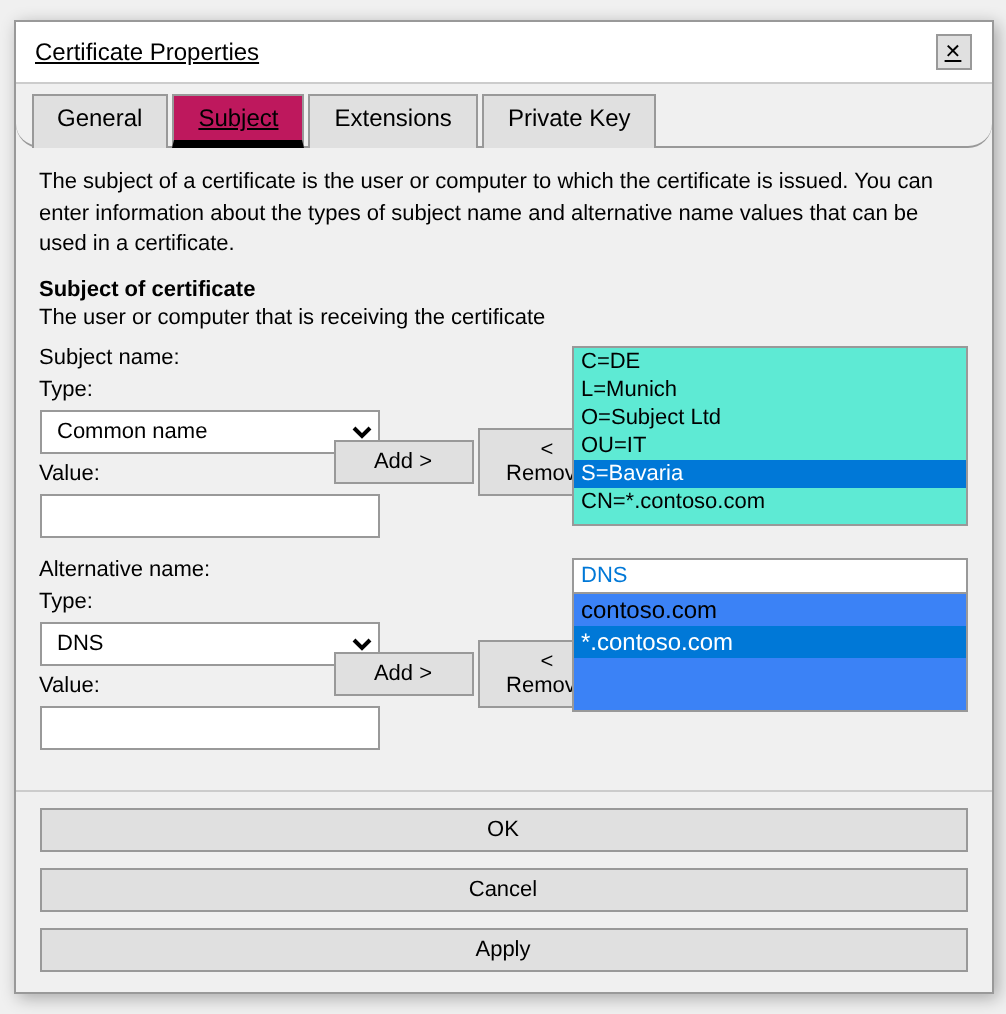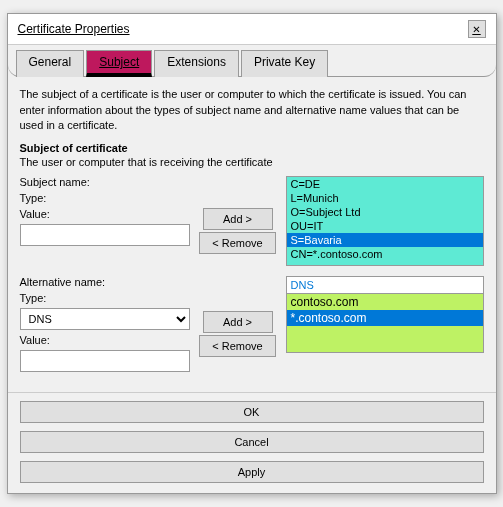--- a/index.html
+++ b/index.html
@@ -91,21 +91,21 @@
       margin-bottom: 10px;
     }
     .left-panel {
       display: flex;
       flex-direction: column;
       gap: 4px;
       width: 170px;
     }
     .mid-panel {
       display: flex;
-      flex-direction: column;
+      flex-direction: row;
       align-items: center;
       justify-content: center;
       gap: 2px;
       padding-top: 20px;
       width: 80px;
     }
     .right-panel {
       flex: 1;
     }
     label {
@@ -164,21 +164,21 @@
     .dns-header {
       padding: 2px 4px;
       font-size: 11px;
       color: #0078d7;
       background: #fff;
       border: 1px solid #999;
       border-bottom: none;
     }
     .dns-items {
       border: 1px solid #999;
-      background: #bef264;
+      background: #3b82f6;
       height: 60px;
       overflow-y: auto;
     }
   </style>
 </head>
 <body>
 
 <div class="dialog">
 
   <div class="title-bar">
@@ -197,20 +197,29 @@
 
     <div class="info-text">The subject of a certificate is the user or computer to which the certificate is issued. You can enter information about the types of subject name and alternative name values that can be used in a certificate.</div>
 
     <div class="section-title">Subject of certificate</div>
     <div class="section-sub">The user or computer that is receiving the certificate</div>
 
     <div class="two-col">
       <div class="left-panel">
         <label>Subject name:</label>
         <label>Type:</label>
+        <select>
+          <option>Common name</option>
+          <option>Organization</option>
+          <option>Organizational Unit</option>
+          <option>Country</option>
+          <option>State</option>
+          <option>Locality</option>
+          <option>Email</option>
+        </select>
         <label>Value:</label>
         <input type="text" value="" style="">
       </div>
 
       <div class="mid-panel">
         <button class="btn">Add &gt;</button>
         <button class="btn">&lt; Remove</button>
       </div>
 
       <div class="right-panel">

